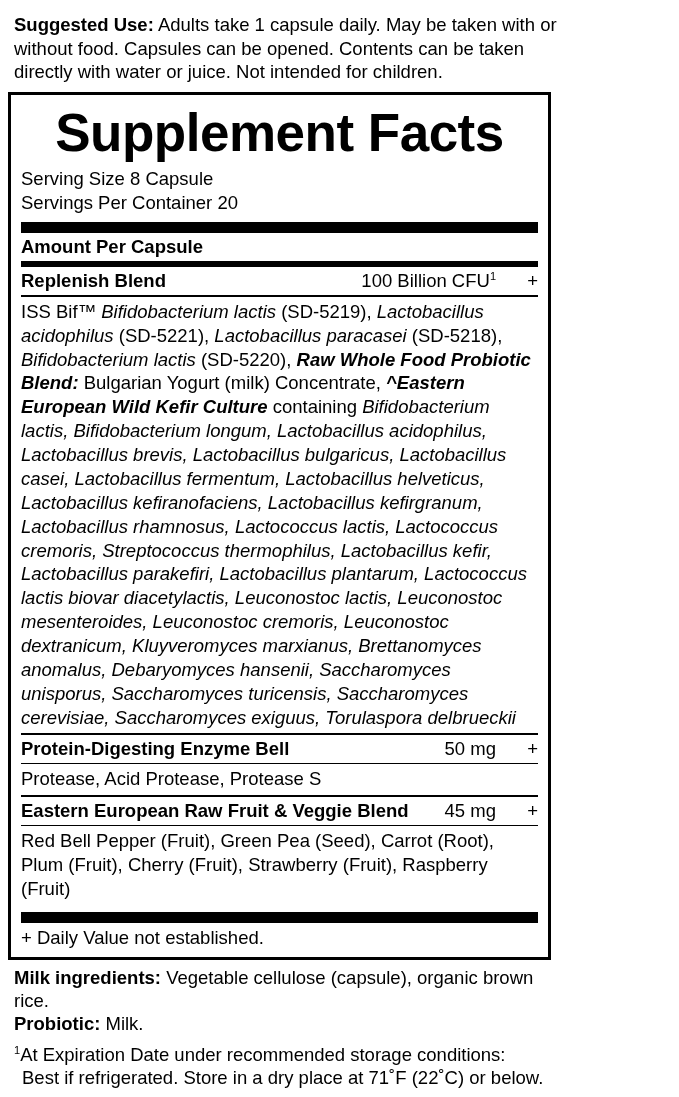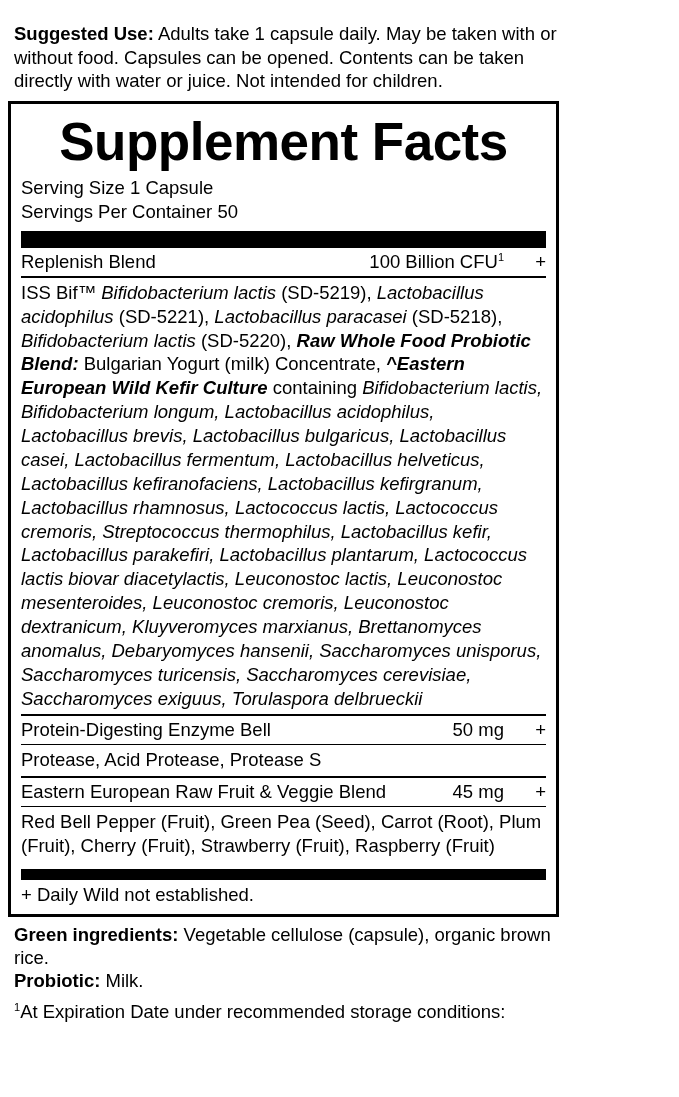--- a/index.html
+++ b/index.html
@@ -12,38 +12,38 @@
     height: 1097px;
     font-family: "Liberation Sans", sans-serif;
     color: #000000;
     -webkit-font-smoothing: antialiased;
   }
   .page {
     position: relative;
     width: 575px;
     height: 1097px;
     box-sizing: border-box;
-    padding: 16px 8px;
+    padding: 7px 8px;
   }
 
   
   .suggested-use {
     font-size: 18.5px;
     line-height: 1.28;
     padding: 6px 4px 6px 6px;
   }
   .suggested-use b {
     font-weight: bold;
   }
 
   
   .panel {
     border: 3px solid #000;
     box-sizing: border-box;
-    margin: 2px 8px 0 0;
+    margin: 2px 16px 0 0;
     padding: 6px 10px 6px 10px;
   }
   .sf-title {
     font-size: 53px;
     font-weight: bold;
     letter-spacing: -0.5px;
     line-height: 1.05;
     text-align: center;
     margin: 4px 0 6px 0;
     white-space: nowrap;
@@ -76,21 +76,21 @@
     padding: 3px 0 3px 0;
   }
 
   .row {
     display: flex;
     align-items: baseline;
     font-size: 18.5px;
     padding: 3px 0 3px 0;
   }
   .row .nm {
-    font-weight: normal;
+    font-weight: bold;
     flex: 1 1 auto;
   }
   .row .amt {
     flex: 0 0 auto;
     text-align: left;
     padding-right: 28px;
   }
   .row .dv {
     flex: 0 0 auto;
     width: 14px;
@@ -131,25 +131,26 @@
 <div class="page">
 
   <div class="suggested-use">
     <b>Suggested Use:</b><span> Adults take 1 capsule daily. May be taken with or without food. Capsules can be opened. Contents can be taken directly with water or juice. Not intended for children.</span>
   </div>
 
   <div class="panel">
 
     <div class="sf-title">Supplement Facts</div>
 
-    <div class="serving-line">Serving Size 1 Capsule</div>
-    <div class="serving-line">Servings Per Container 50</div>
+    <div class="serving-line">Serving Size 8 Capsule</div>
+    <div class="serving-line">Servings Per Container 20</div>
 
     <div class="rule-thick"></div>
 
+    <div class="amount-header">Amount Per Capsule</div>
 
     <div class="rule-med"></div>
 
     <div class="row">
       <span class="nm">Replenish Blend</span>
       <span class="amt"><span>100 Billion CFU</span><span class="sup">1</span></span>
       <span class="dv">+</span>
     </div>
 
     <div class="rule-thin"></div>
@@ -175,27 +176,30 @@
       <span class="amt">45 mg</span>
       <span class="dv">+</span>
     </div>
 
     <div class="rule-hair"></div>
 
     <div class="body-text">Red Bell Pepper (Fruit), Green Pea (Seed), Carrot (Root), Plum (Fruit), Cherry (Fruit), Strawberry (Fruit), Raspberry (Fruit)</div>
 
     <div class="rule-thick"></div>
 
-    <div class="footnote-dv">+ Daily Wild not established.</div>
+    <div class="footnote-dv">+ Daily Value not established.</div>
 
   </div>
 
   <div class="bottom">
     <div class="bottom-block">
-      <div><b>Green ingredients:</b><span> Vegetable cellulose (capsule), organic brown rice.</span></div>
+      <div><b>Milk ingredients:</b><span> Vegetable cellulose (capsule), organic brown rice.</span></div>
       <div><b>Probiotic:</b><span> Milk.</span></div>
     </div>
     <div class="bottom-block">
       <div><span class="sup">1</span><span>At Expiration Date under recommended storage conditions:</span></div>
+      <div>
+          <span class="indent">Best if refrigerated. Store in a dry place at 71˚F (22˚C) or below.</span>
+        </div>
     </div>
   </div>
 
 </div>
 
 </body></html>

